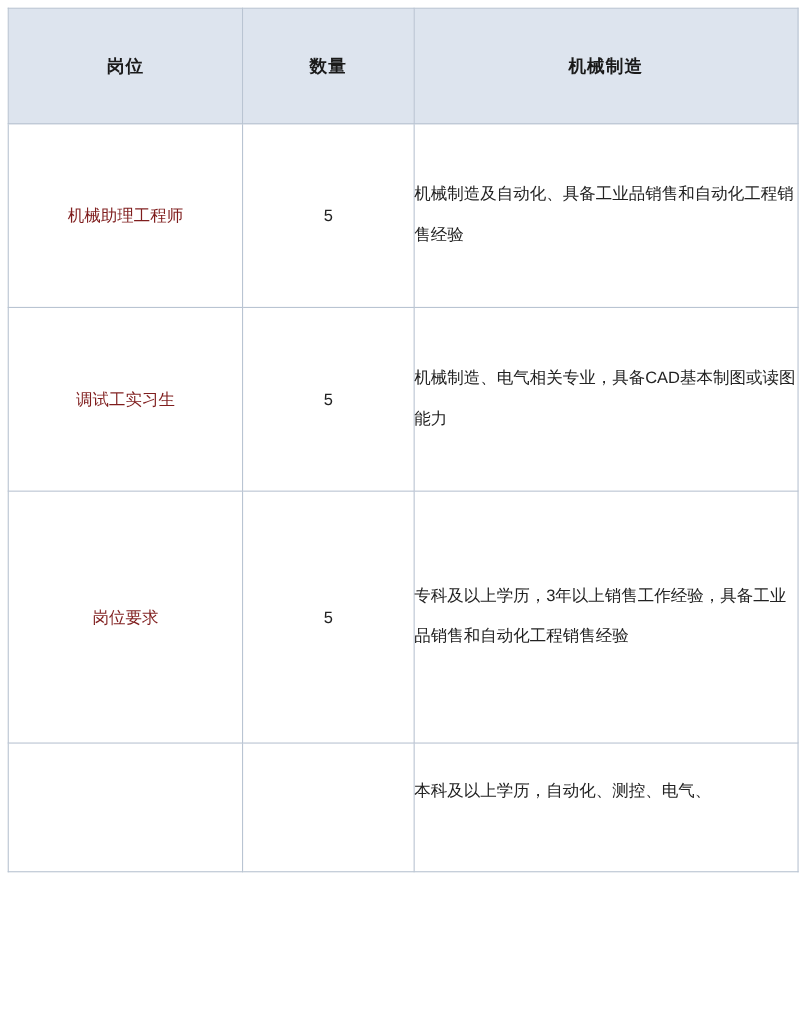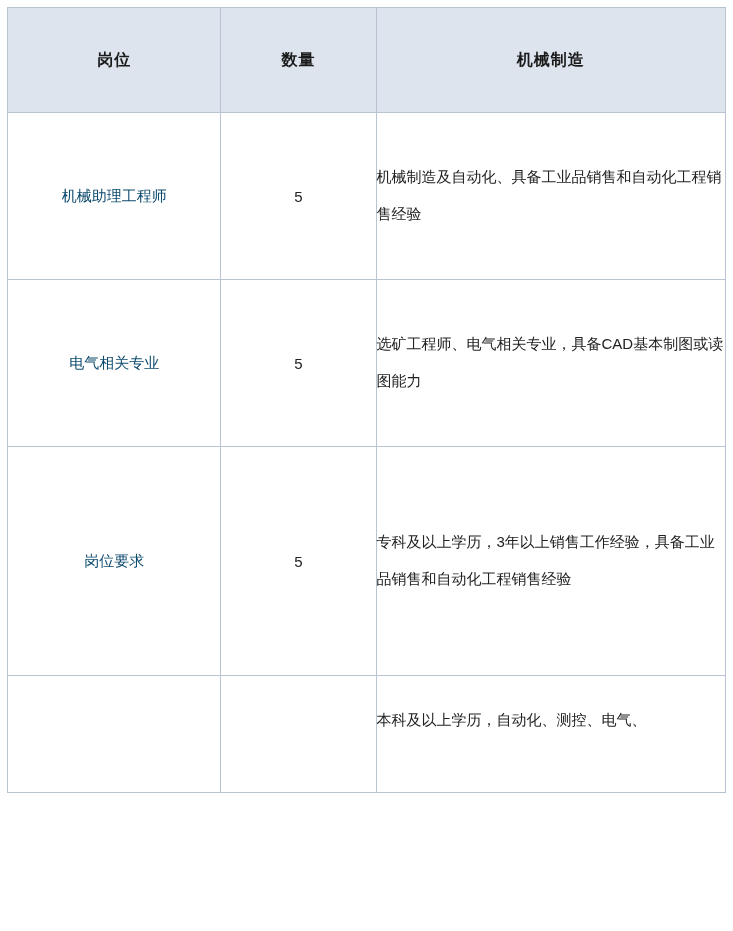--- a/index.html
+++ b/index.html
@@ -41,21 +41,21 @@
     color: #1a1a1a;
     letter-spacing: 1px;
   }
   col.c-pos   { width: 213px; }
   col.c-num   { width: 155px; }
   col.c-req   { width: 349px; }
 
   td.pos {
     text-align: center;
     font-size: 15px;
-    color: #0c4a6e;
+    color: #7f1d1d;
     padding: 0 6px;
   }
   td.num {
     text-align: center;
     font-size: 15px;
     color: #222;
   }
   td.req {
     font-size: 15px;
     color: #222;
@@ -87,23 +87,23 @@
         <th>机械制造</th>
       </tr>
     </thead>
     <tbody>
       <tr class="r1">
         <td class="pos">机械助理工程师</td>
         <td class="num">5</td>
         <td class="req">机械制造及自动化、具备工业品销售和自动化工程销售经验</td>
       </tr>
       <tr class="r2">
-        <td class="pos">电气相关专业</td>
+        <td class="pos">调试工实习生</td>
         <td class="num">5</td>
-        <td class="req">选矿工程师、电气相关专业，具备CAD基本制图或读图能力</td>
+        <td class="req">机械制造、电气相关专业，具备CAD基本制图或读图能力</td>
       </tr>
       <tr class="r3">
         <td class="pos">岗位要求</td>
         <td class="num">5</td>
         <td class="req">专科及以上学历，3年以上销售工作经验，具备工业品销售和自动化工程销售经验</td>
       </tr>
       <tr class="r5">
         <td class="pos"></td>
         <td class="num"></td>
         <td class="req">本科及以上学历，自动化、测控、电气、</td>

